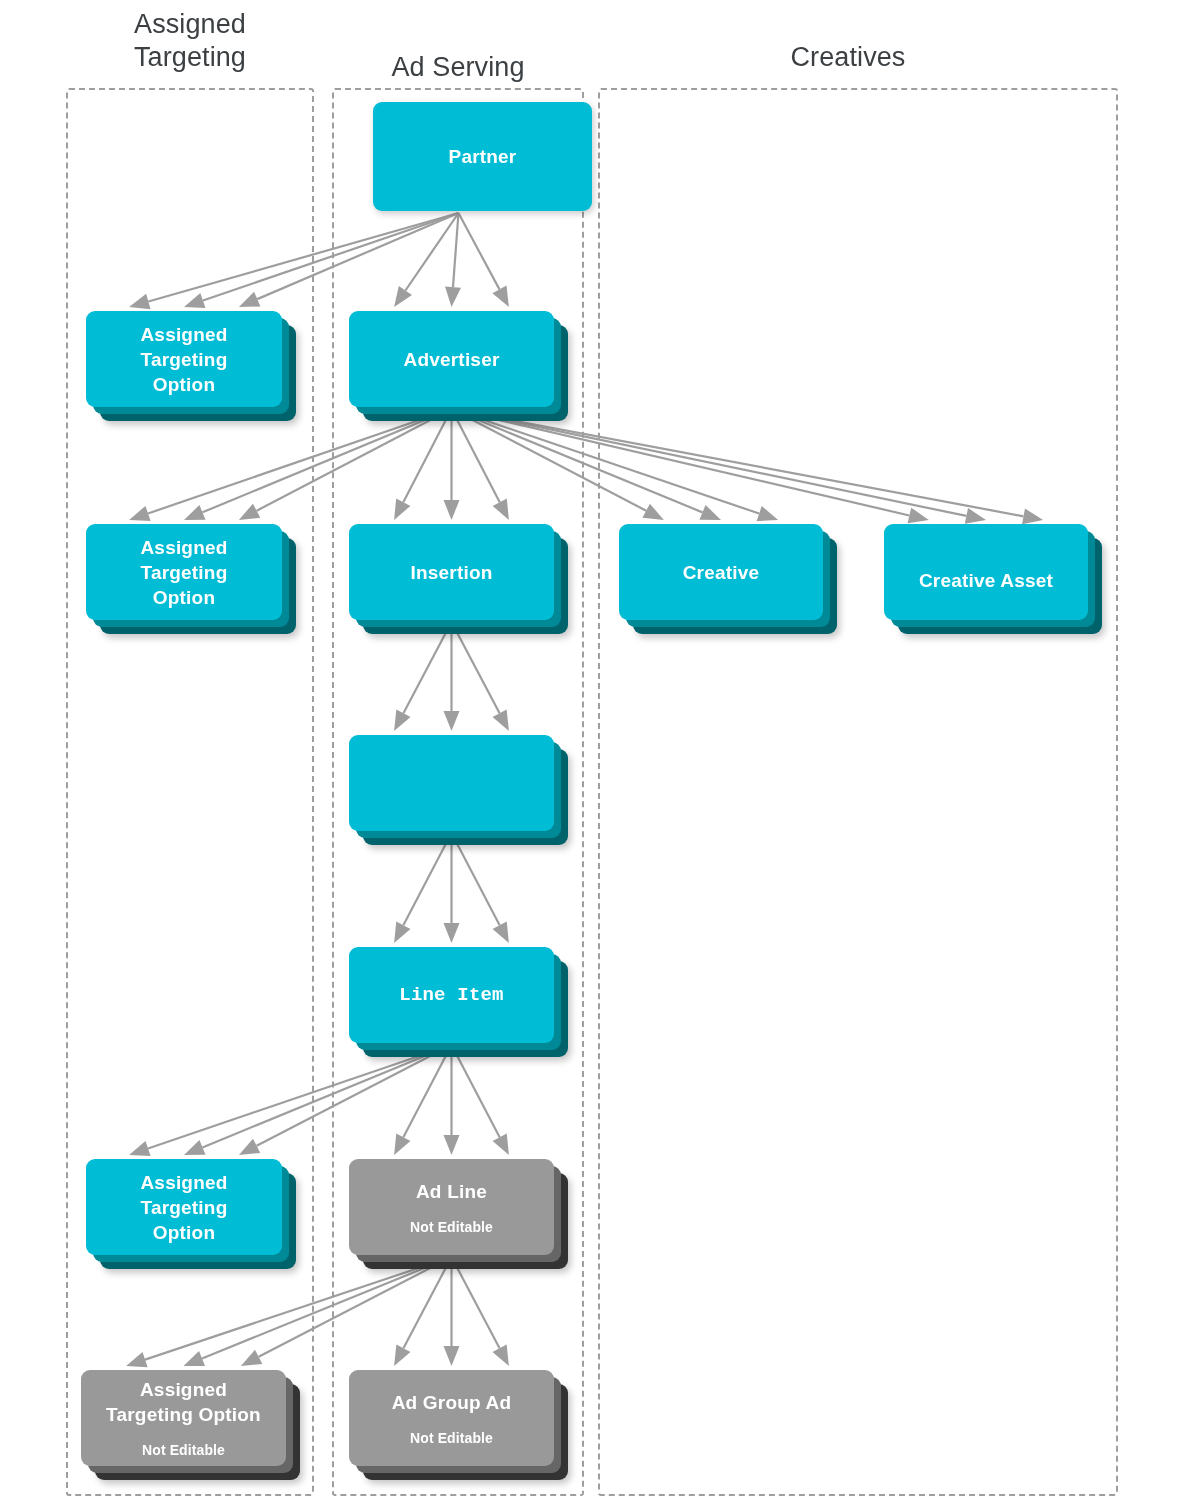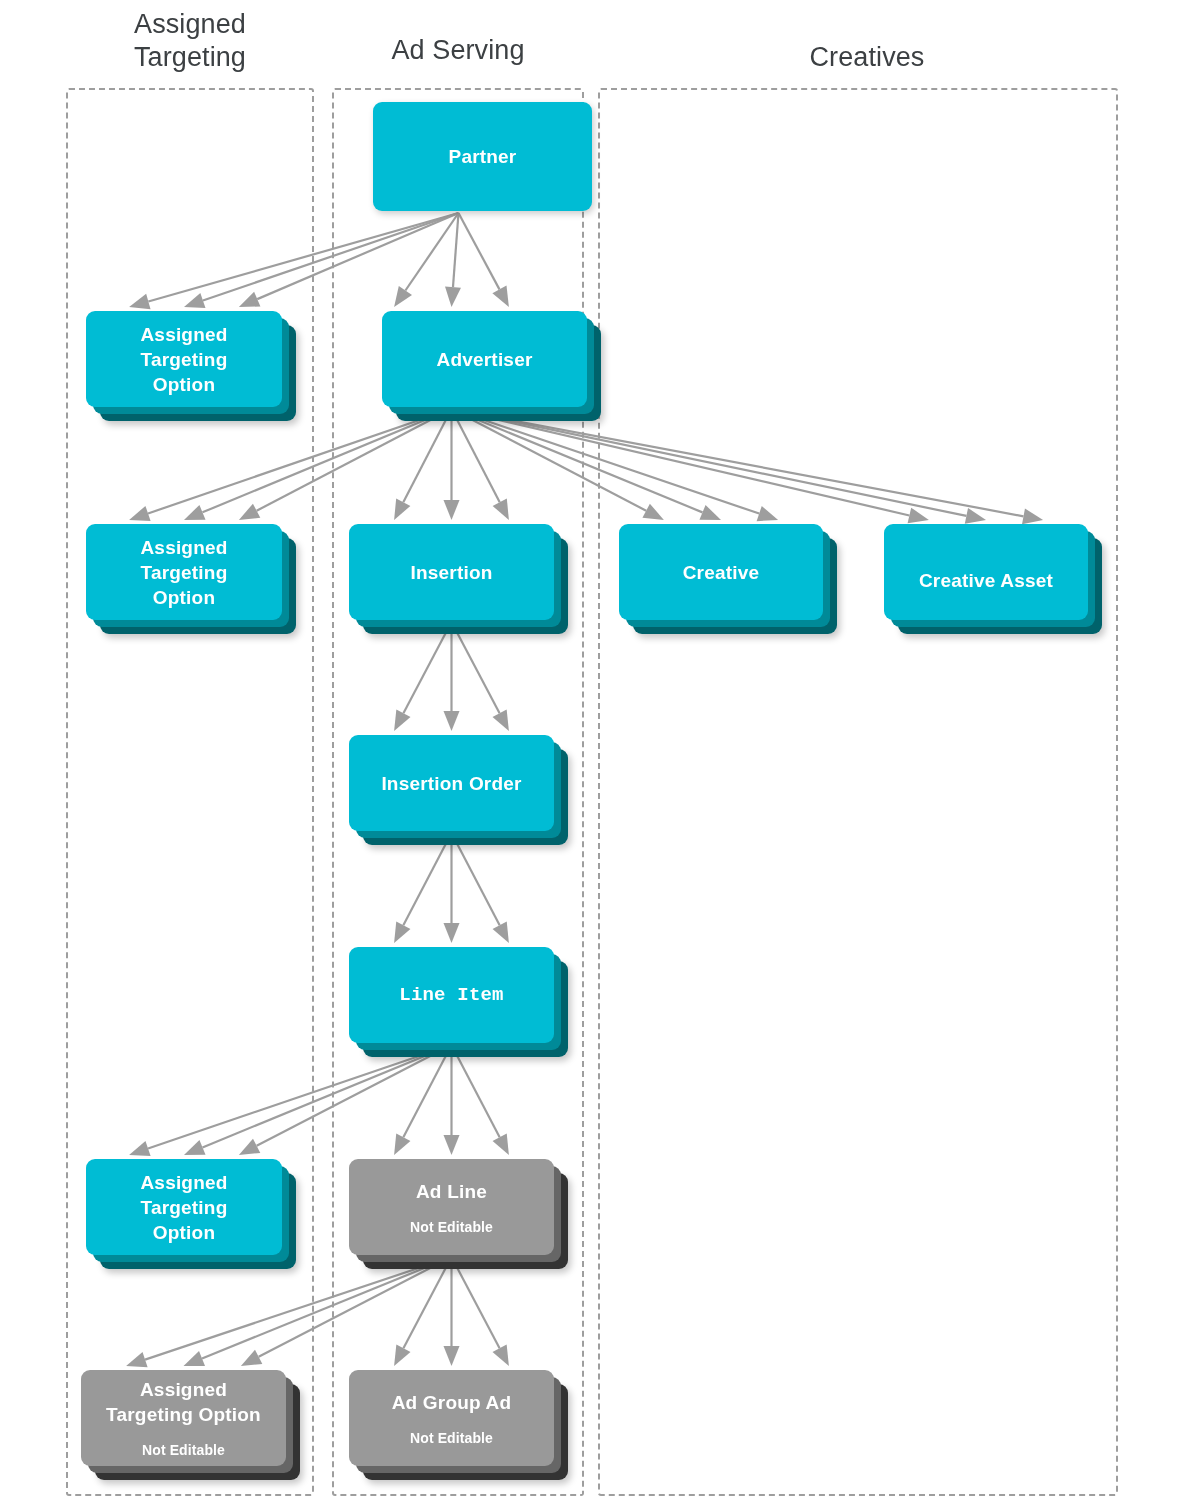--- a/index.html
+++ b/index.html
@@ -101,22 +101,22 @@
 
   <div id="group-boxes">
       <div class="group-box" style="left: 66px; top: 88px; width: 248px; height: 1408px; border-color: rgb(158, 158, 158);"></div>
       <div class="group-box" style="left: 332px; top: 88px; width: 252px; height: 1408px; border-color: rgb(158, 158, 158);"></div>
       <div class="group-box" style="left: 598px; top: 88px; width: 520px; height: 1408px; border-color: rgb(158, 158, 158);"></div>
     </div>
 
   <div id="col-headers">
       <div class="col-header" style="left: 66px; top: 8px; width: 248px; color: rgb(60, 64, 67); white-space: pre-line;">Assigned
 Targeting</div>
-      <div class="col-header" style="left: 332px; top: 34px; width: 252px; color: rgb(60, 64, 67); white-space: pre-line;">Ad Serving</div>
-      <div class="col-header" style="left: 607px; top: 41px; width: 520px; color: rgb(60, 64, 67); white-space: pre-line;">Creatives</div>
+      <div class="col-header" style="left: 332px; top: 51px; width: 252px; color: rgb(60, 64, 67); white-space: pre-line;">Ad Serving</div>
+      <div class="col-header" style="left: 588px; top: 41px; width: 520px; color: rgb(60, 64, 67); white-space: pre-line;">Creatives</div>
     </div>
 
   <svg id="wires" viewBox="0 0 1184 1508" xmlns="http://www.w3.org/2000/svg">
       <line x1="458.5" y1="213" x2="148.35215261073185" y2="301.5114386258765" stroke="#9e9e9e" stroke-width="2.2"></line>
       <polygon points="129.12,307 146.15672806108245,293.8185775815838 150.54757716038125,309.20429967016923" fill="#9e9e9e"></polygon>
       <line x1="458.5" y1="213" x2="202.92133444180416" y2="300.52056306910896" stroke="#9e9e9e" stroke-width="2.2"></line>
       <polygon points="184,307 200.32955966944775,292.9520292923873 205.51310921416058,308.0890968458306" fill="#9e9e9e"></polygon>
       <line x1="458.5" y1="213" x2="257.2666226504789" y2="299.13030448435927" stroke="#9e9e9e" stroke-width="2.2"></line>
       <polygon points="238.88,307 254.1187444442226,291.7756554241677 260.4145008567352,306.4849535445508" fill="#9e9e9e"></polygon>
       <line x1="458.5" y1="213" x2="405.403744001325" y2="290.5007463334698" stroke="#9e9e9e" stroke-width="2.2"></line>
@@ -197,21 +197,21 @@
       <div class="node teal" style="left: 86px; top: 311px; width: 210px; height: 110px;">
         <div class="layer back" style="width: 196px; height: 96px;"></div>
         <div class="layer mid" style="width: 196px; height: 96px;"></div>
         <div class="layer front" style="width: 196px; height: 96px;"></div>
         <div class="label-wrap" style="width: 196px; height: 96px;">
           <div class="title">Assigned
 Targeting
 Option</div>
         </div>
       </div>
-      <div class="node teal" style="left: 349px; top: 311px; width: 219px; height: 110px; margin-left: 33px;">
+      <div class="node teal" style="left: 349px; top: 311px; width: 219px; height: 110px;">
         <div class="layer back" style="width: 205px; height: 96px;"></div>
         <div class="layer mid" style="width: 205px; height: 96px;"></div>
         <div class="layer front" style="width: 205px; height: 96px;"></div>
         <div class="label-wrap" style="width: 205px; height: 96px;">
           <div class="title">Advertiser</div>
         </div>
       </div>
       <div class="node teal" style="left: 86px; top: 524px; width: 210px; height: 110px;">
         <div class="layer back" style="width: 196px; height: 96px;"></div>
         <div class="layer mid" style="width: 196px; height: 96px;"></div>
@@ -243,23 +243,20 @@
         <div class="layer mid" style="width: 204px; height: 96px;"></div>
         <div class="layer front" style="width: 204px; height: 96px;"></div>
         <div class="label-wrap" style="width: 204px; height: 112px;">
           <div class="title">Creative Asset</div>
         </div>
       </div>
       <div class="node teal" style="left: 349px; top: 735px; width: 219px; height: 110px;">
         <div class="layer back" style="width: 205px; height: 96px;"></div>
         <div class="layer mid" style="width: 205px; height: 96px;"></div>
         <div class="layer front" style="width: 205px; height: 96px;"></div>
-        <div class="label-wrap" style="width: 205px; height: 96px;">
-          <div class="title">Insertion Order</div>
-        </div>
       </div>
       <div class="node teal" style="left: 349px; top: 947px; width: 219px; height: 110px;">
         <div class="layer back" style="width: 205px; height: 96px;"></div>
         <div class="layer mid" style="width: 205px; height: 96px;"></div>
         <div class="layer front" style="width: 205px; height: 96px;"></div>
         <div class="label-wrap" style="width: 205px; height: 96px; font-family: Liberation Mono, monospace;">
           <div class="title">Line Item</div>
         </div>
       </div>
       <div class="node teal" style="left: 86px; top: 1159px; width: 210px; height: 110px;">

